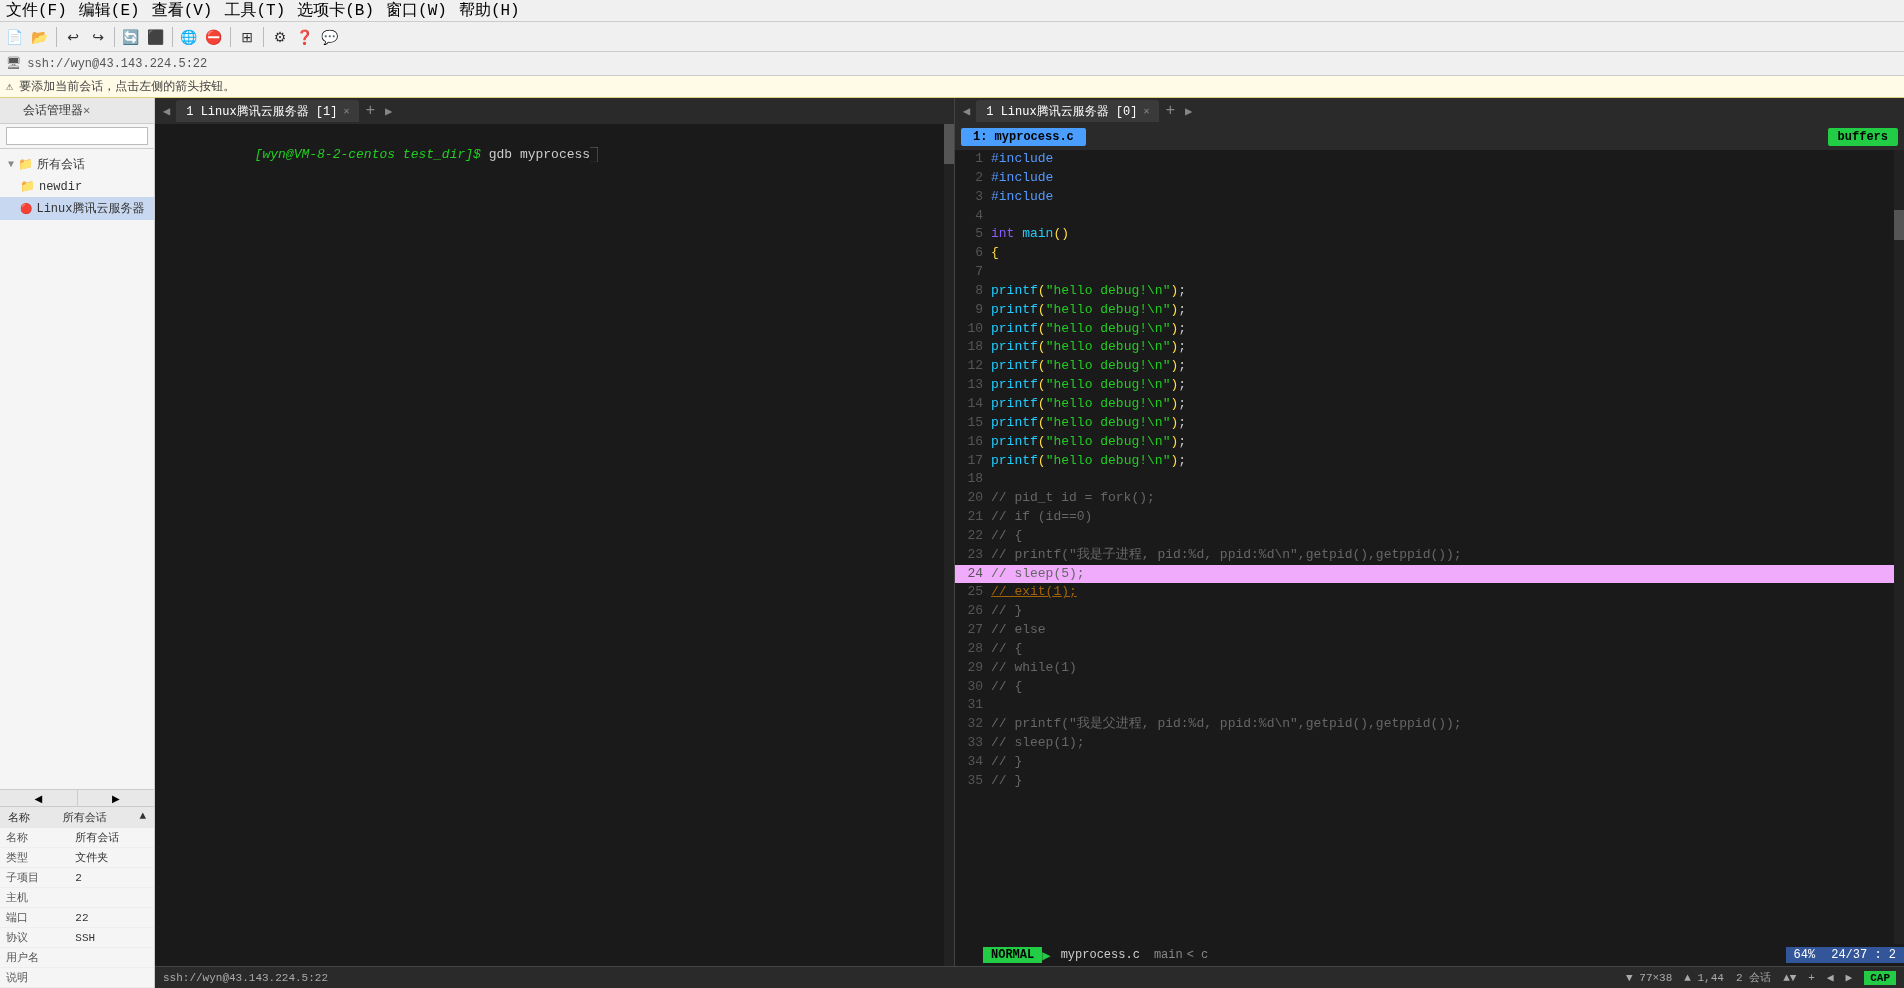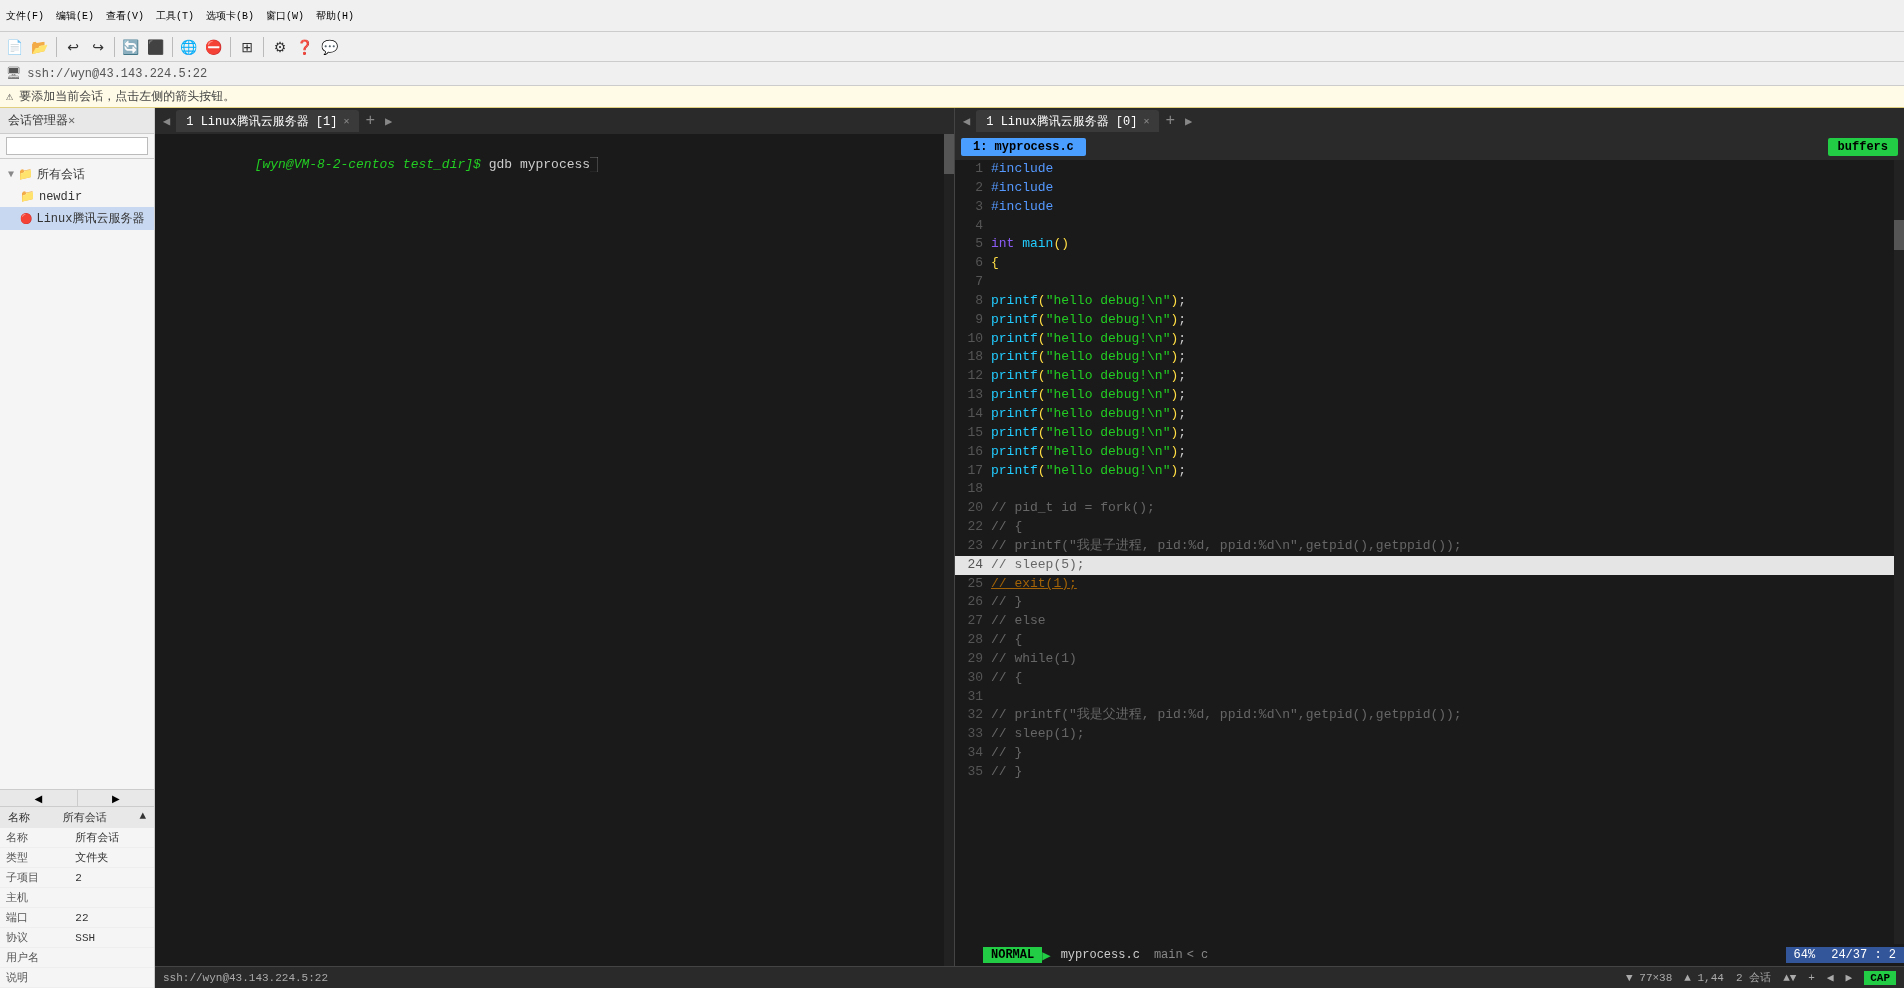--- a/index.html
+++ b/index.html
@@ -16,22 +16,22 @@
     }
 
     
     #menubar {
       background: #f0f0f0;
       color: #000;
       padding: 2px 6px;
       display: flex;
       align-items: center;
       gap: 12px;
-      font-size: 10px;
-      height: 32px;
+      font-size: 16px;
+      height: 22px;
       flex-shrink: 0;
       border-bottom: 1px solid #ccc;
     }
     #menubar span { cursor: pointer; }
 
     
     #toolbar {
       background: #f0f0f0;
       height: 30px;
       display: flex;
@@ -100,21 +100,21 @@
       width: 155px;
       background: #f5f5f5;
       display: flex;
       flex-direction: column;
       border-right: 1px solid #ccc;
       flex-shrink: 0;
     }
 
     #sidebar-header {
       background: #e8e8e8;
-      padding: 4px 8px;
+      padding: 4px 23px;
       font-size: 12px;
       color: #333;
       border-bottom: 1px solid #ccc;
       display: flex;
       align-items: center;
       justify-content: flex-start;
     }
 
     #session-tree {
       flex: 1;
@@ -339,21 +339,21 @@
     }
 
     .vim-line {
       display: flex;
       font-size: 13px;
       line-height: 1.45;
       padding: 0 0 0 0;
     }
 
     .vim-line.highlighted {
-      background: #e5e5e5;
+      background: #f0abfc;
     }
 
     .line-num {
       color: #555;
       min-width: 36px;
       text-align: right;
       padding-right: 8px;
       user-select: none;
       flex-shrink: 0;
     }
@@ -660,20 +660,24 @@
                 </div>
                 <div class="vim-line">
                   <span class="line-num">18</span>
                   <span class="line-content"></span>
                 </div>
                 <div class="vim-line">
                   <span class="line-num">20</span>
                   <span class="line-content"><span style="color:#666666;">//    pid_t id = fork();</span></span>
                 </div>
                 <div class="vim-line">
+                  <span class="line-num">21</span>
+                  <span class="line-content"><span style="color:#666666;">//    if (id==0)</span></span>
+                </div>
+                <div class="vim-line">
                   <span class="line-num">22</span>
                   <span class="line-content"><span style="color:#666666;">//    {</span></span>
                 </div>
                 <div class="vim-line">
                   <span class="line-num">23</span>
                   <span class="line-content"><span style="color:#666666;">//        printf("我是子进程, pid:%d, ppid:%d\n",getpid(),getppid());</span></span>
                 </div>
                 <div class="vim-line highlighted">
                   <span class="line-num">24</span>
                   <span class="line-content"><span style="color:#666666;">//        sleep(5);</span></span>

